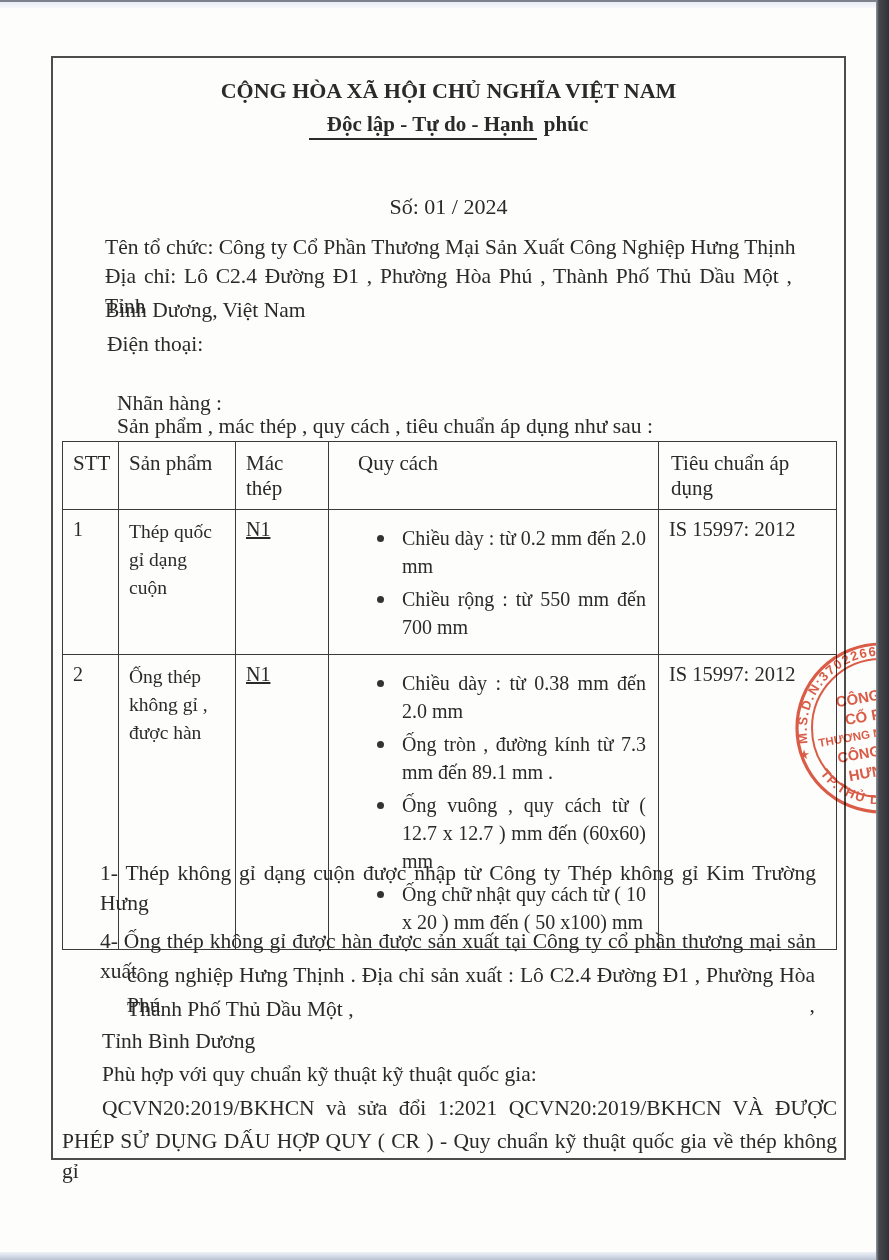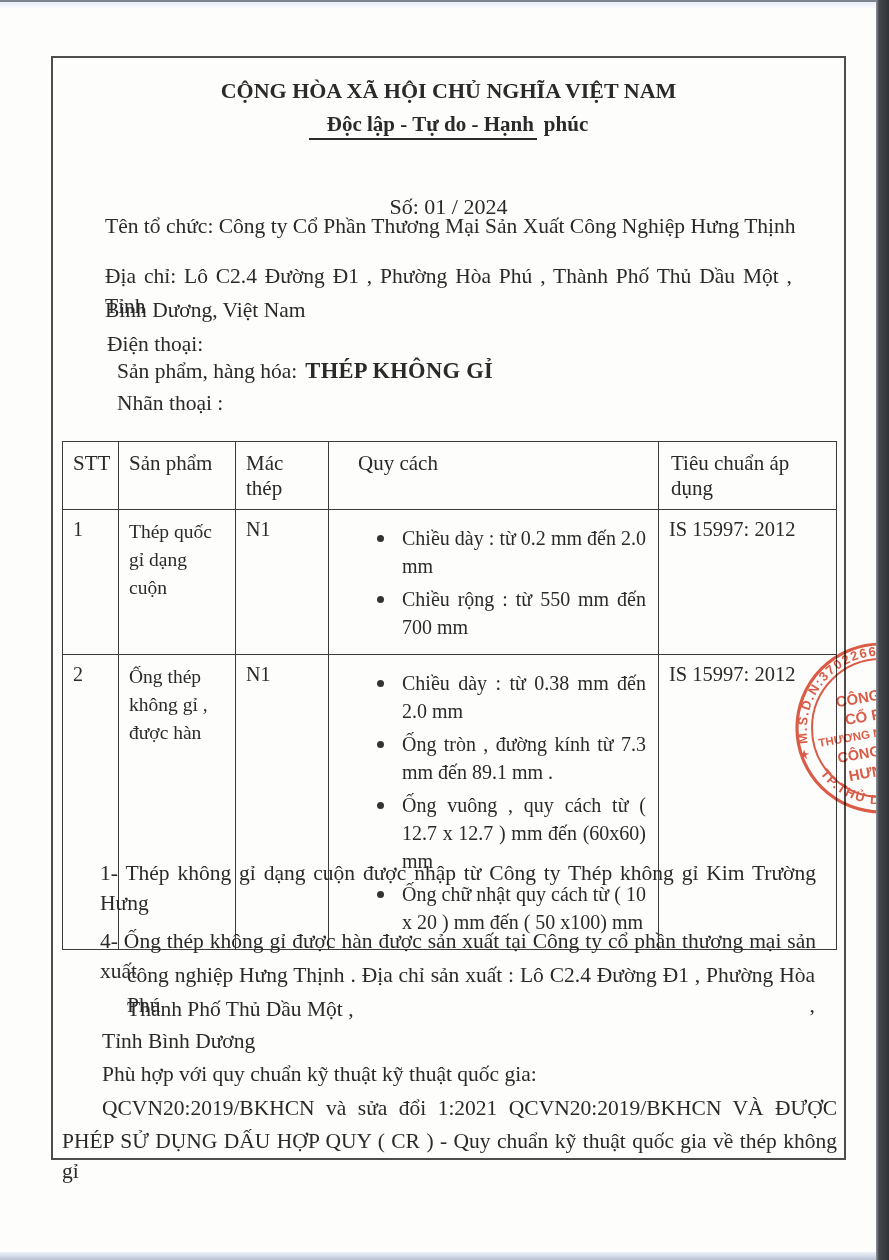--- a/index.html
+++ b/index.html
@@ -31,21 +31,21 @@
   .product-value{font-weight:bold;font-size:22.5px;margin-left:8px;letter-spacing:0.3px;}
   
   table.spec{position:absolute;left:62px;top:441px;width:774px;
     border-collapse:collapse;table-layout:fixed;
     font-size:20px;}
   table.spec th,table.spec td{border:1.5px solid #3b3b3b;vertical-align:top;
     padding:8px 10px;font-weight:normal;text-align:left;}
   table.spec thead tr{height:42px;}
   table.spec thead th{font-size:21px;padding-top:9px;}
   th.c-stt,td.c-stt{text-align:center;}
-  td.c-grade{text-align:center;}
+  td.c-grade{text-align:center;text-decoration:underline;}
   td.c-product{text-align:justify;font-size:19.5px;line-height:28px;}
   td.c-standard{font-size:20.5px;padding-left:12px;}
   tr.r1{height:95px;} tr.r2{height:252px;}
   ul.specs{margin:6px 0 0 0;padding:0 2px 0 36px;list-style:none;}
   ul.specs li{position:relative;padding-left:27px;margin-bottom:5px;
     text-align:justify;line-height:28px;font-size:20px;}
   ul.specs li .dot{position:absolute;left:2px;top:11px;width:7px;height:7px;
     border-radius:50%;background:#333;}
   
   svg.stamp{position:absolute;left:770px;top:615px;z-index:20;
@@ -62,28 +62,26 @@
   <div class="scan-top"></div>
   <div class="frame"></div>
 
   <div class="center b" style="top:112px;font-size:21px;">
     <span class="motto-u">Độc lập - Tự do - Hạnh</span><span class="motto-tail">phúc</span>
   </div>
   <div class="center b" style="top:78px;font-size:22px;">CỘNG HÒA XÃ HỘI CHỦ NGHĨA VIỆT NAM</div>
 
   <div class="center" style="top:194px;font-size:22px;">Số: 01 / 2024</div>
 
-  <div class="line" style="left:105px;top:211px;">Tên tổ chức: Công ty Cổ Phần Thương Mại Sản Xuất Công Nghiệp Hưng Thịnh</div>
+  <div class="line" style="left:105px;top:232px;">Tên tổ chức: Công ty Cổ Phần Thương Mại Sản Xuất Công Nghiệp Hưng Thịnh</div>
   <div class="jline" style="left:105px;top:261px;width:687px;">Địa chỉ: Lô C2.4 Đường Đ1 , Phường Hòa Phú , Thành Phố Thủ Dầu Một , Tỉnh</div>
   <div class="line" style="left:105px;top:295px;">Bình Dương, Việt Nam</div>
   <div class="line" style="left:107px;top:329px;">Điện thoại:</div>
-  <div class="line" style="left:117px;top:356px;">
-    <span>Sản phẩm, hàng hóa:</span><span class="product-value">THÉP KHÔNG GỈ</span>
-  </div>
-  <div class="line" style="left:117px;top:388px;">Nhãn thoại :</div>
+  <div class="line" style="left:117px;top:388px;">Nhãn hàng :</div>
+  <div class="line" style="left:117px;top:411px;">Sản phẩm , mác thép , quy cách , tiêu chuẩn áp dụng như sau :</div>
 
   <table class="spec">
     <colgroup>
         <col style="width:56px">
         <col style="width:117px">
         <col style="width:93px">
         <col style="width:330px">
         <col style="width:178px">
       </colgroup>
     <thead>

